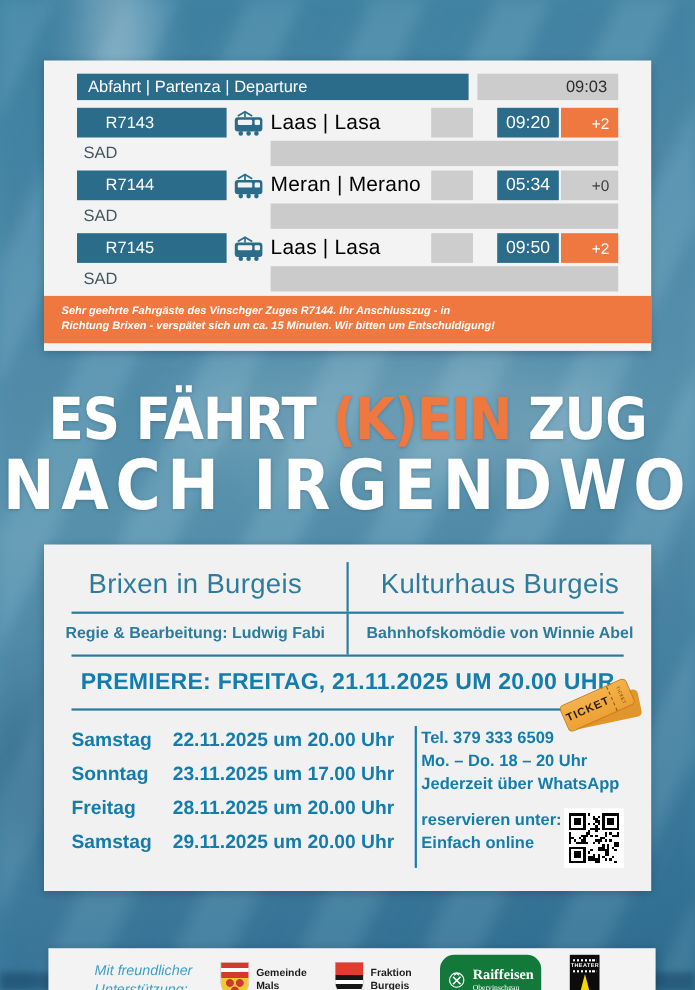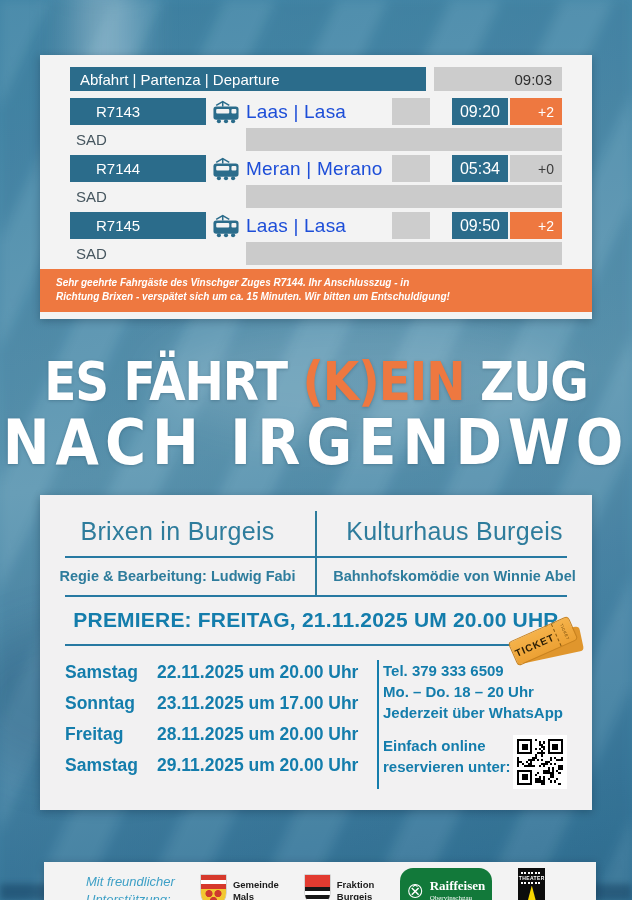--- a/index.html
+++ b/index.html
@@ -36,21 +36,21 @@
   .hdr-clock{
     flex:1; background:#cccccc; color:#2e2e2e; font-size:15px;
     display:flex; align-items:center; justify-content:flex-end; padding-right:10px;
   }
   .train-row{ display:flex; align-items:center; height:27px; margin-bottom:3px; }
   .badge{
     flex:0 0 136px; height:27px; background:#2b6c8b; color:#fff; font-size:15px;
     display:flex; align-items:center; padding-left:26px;
   }
   .icon-box{ flex:0 0 40px; display:flex; align-items:center; justify-content:center; }
-  .dest{ flex:1; font-size:19px; color:#1d4ed8; letter-spacing:.2px; white-space:nowrap; overflow:hidden; }
+  .dest{ flex:1; font-size:19px; color:#000000; letter-spacing:.2px; white-space:nowrap; overflow:hidden; }
   .spacer-box{ flex:0 0 38px; height:27px; background:#cdcdcd; }
   .gap22{ flex:0 0 22px; }
   .gap2{ flex:0 0 2px; }
   .time-box{
     flex:0 0 56px; height:27px; background:#2b6c8b; color:#fff; font-size:16px;
     display:flex; align-items:center; justify-content:center;
   }
   .delay-box{
     flex:0 0 52px; height:27px; font-size:14px;
     display:flex; align-items:center; justify-content:flex-end; padding-right:8px;
@@ -296,22 +296,22 @@
         <div class="show-day">Samstag</div>
         <div class="show-dt">29.11.2025 um 20.00 Uhr</div>
       </div>
 
       <div class="contact-col">
         <div class="contact-line">Tel. 379 333 6509</div>
         <div class="contact-line">Mo. – Do. 18 – 20 Uhr</div>
         <div class="contact-line">Jederzeit über WhatsApp</div>
         <div class="reserve-row">
           <div class="reserve-text">
+            <div class="contact-line">reservieren unter:</div>
             <div class="contact-line">Einfach online</div>
-            <div class="contact-line">reservieren unter:</div>
           </div>
           <svg id="qr" class="qr" viewBox="0 0 25 25" shape-rendering="crispEdges">
               <rect x="0" y="0" width="25" height="25" fill="#ffffff"></rect>
               <rect x="10" y="2" width="1" height="1" fill="#000"></rect>
               <rect x="12" y="3" width="1" height="1" fill="#000"></rect>
               <rect x="14" y="3" width="1" height="1" fill="#000"></rect>
               <rect x="12" y="4" width="1" height="1" fill="#000"></rect>
               <rect x="13" y="4" width="1" height="1" fill="#000"></rect>
               <rect x="13" y="5" width="1" height="1" fill="#000"></rect>
               <rect x="14" y="5" width="1" height="1" fill="#000"></rect>

